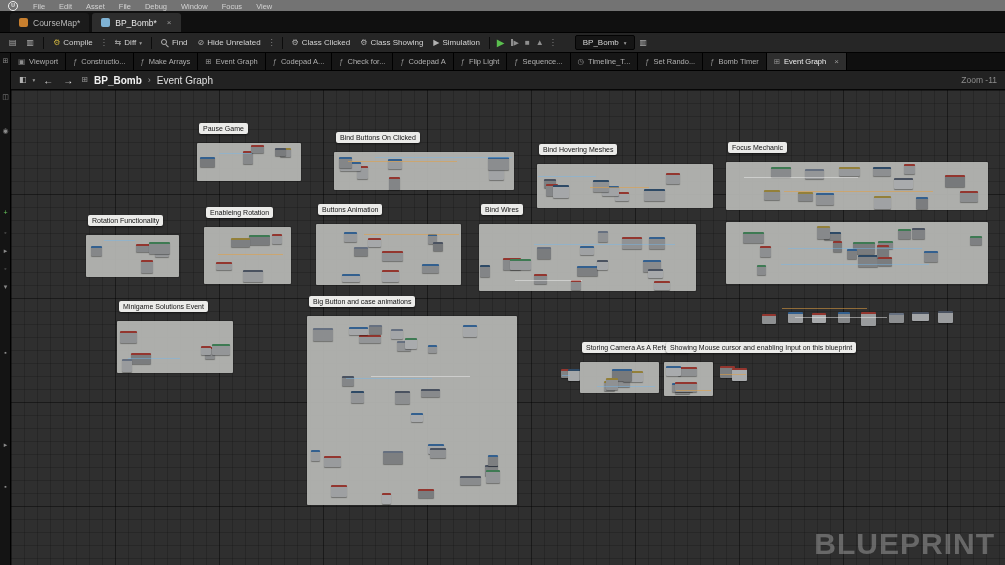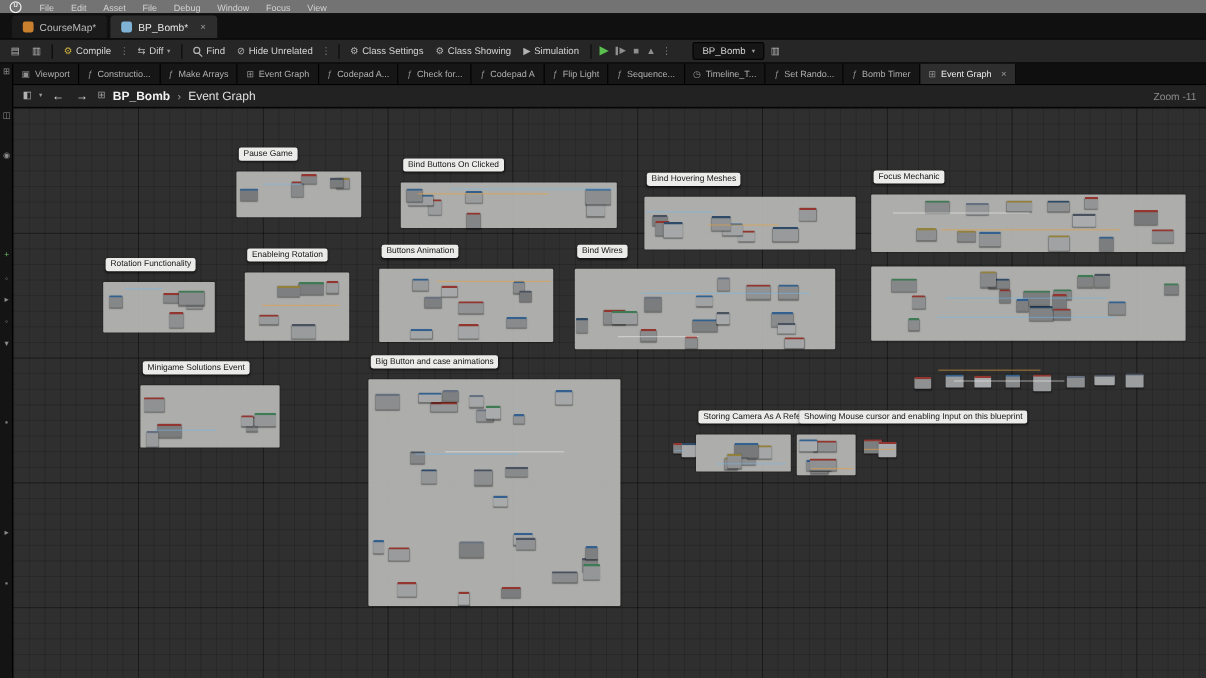--- a/index.html
+++ b/index.html
@@ -141,21 +141,21 @@
       <span>Find</span>
     </span>
     <span class="tbtn">
       <span class="gi">⊘</span>
       <span>Hide Unrelated</span>
     </span>
     <span class="dots">⋮</span>
     <span class="sep"></span>
     <span class="tbtn">
       <span class="gi">⚙</span>
-      <span>Class Settings</span>
+      <span>Class Clicked</span>
     </span>
     <span class="tbtn">
       <span class="gi">⚙</span>
       <span>Class Showing</span>
     </span>
     <span class="tbtn">
       <span class="gi">▶</span>
       <span>Simulation</span>
     </span>
     <span class="sep"></span>
@@ -249,20 +249,21 @@
       <div class="rail-icon" style="top: 176px;">◦</div>
       <div class="rail-icon" style="top: 194px;">▸</div>
       <div class="rail-icon" style="top: 212px;">◦</div>
       <div class="rail-icon" style="top: 230px;">▾</div>
       <div class="rail-icon" style="top: 296px;">▪</div>
       <div class="rail-icon" style="top: 388px;">▸</div>
       <div class="rail-icon" style="top: 430px;">▪</div>
     </div>
 
   <div class="canvas" id="canvas">
+    <div class="watermark">BLUEPRINT</div>
   <div class="cluster" style="left: 186px; top: 53px;">
         <div class="comment-chip">Pause Game</div>
         <div class="cluster-body" style="width: 104px; height: 38px;">
           <div class="node-chip" style="left: 45.6953px; top: 8.04536px; width: 9.87082px; height: 10.5409px; background: rgb(135, 137, 139); border-top: 2px solid rgb(147, 54, 47);"></div>
           <div class="node-chip" style="left: 83.2451px; top: 4.80321px; width: 10.3209px; height: 7.30082px; background: rgb(141, 143, 145); border-top: 2px solid rgb(147, 128, 58);"></div>
           <div class="node-chip" style="left: 54.3608px; top: 2.29777px; width: 12.1472px; height: 6.05144px; background: rgb(132, 134, 136); border-top: 2px solid rgb(147, 54, 47);"></div>
           <div class="node-chip" style="left: 78.105px; top: 4.60085px; width: 11.1123px; height: 6.24151px; background: rgb(121, 123, 125); border-top: 2px solid rgb(74, 82, 96);"></div>
           <div class="node-chip" style="left: 3.48074px; top: 14.2911px; width: 14.1754px; height: 7.79584px; background: rgb(119, 121, 123); border-top: 2px solid rgb(51, 96, 143);"></div>
           <div class="wire" style="left: 22.3262px; top: 10.0529px; width: 32.7873px; background: rgba(116, 184, 235, 0.45);"></div>
         </div>

